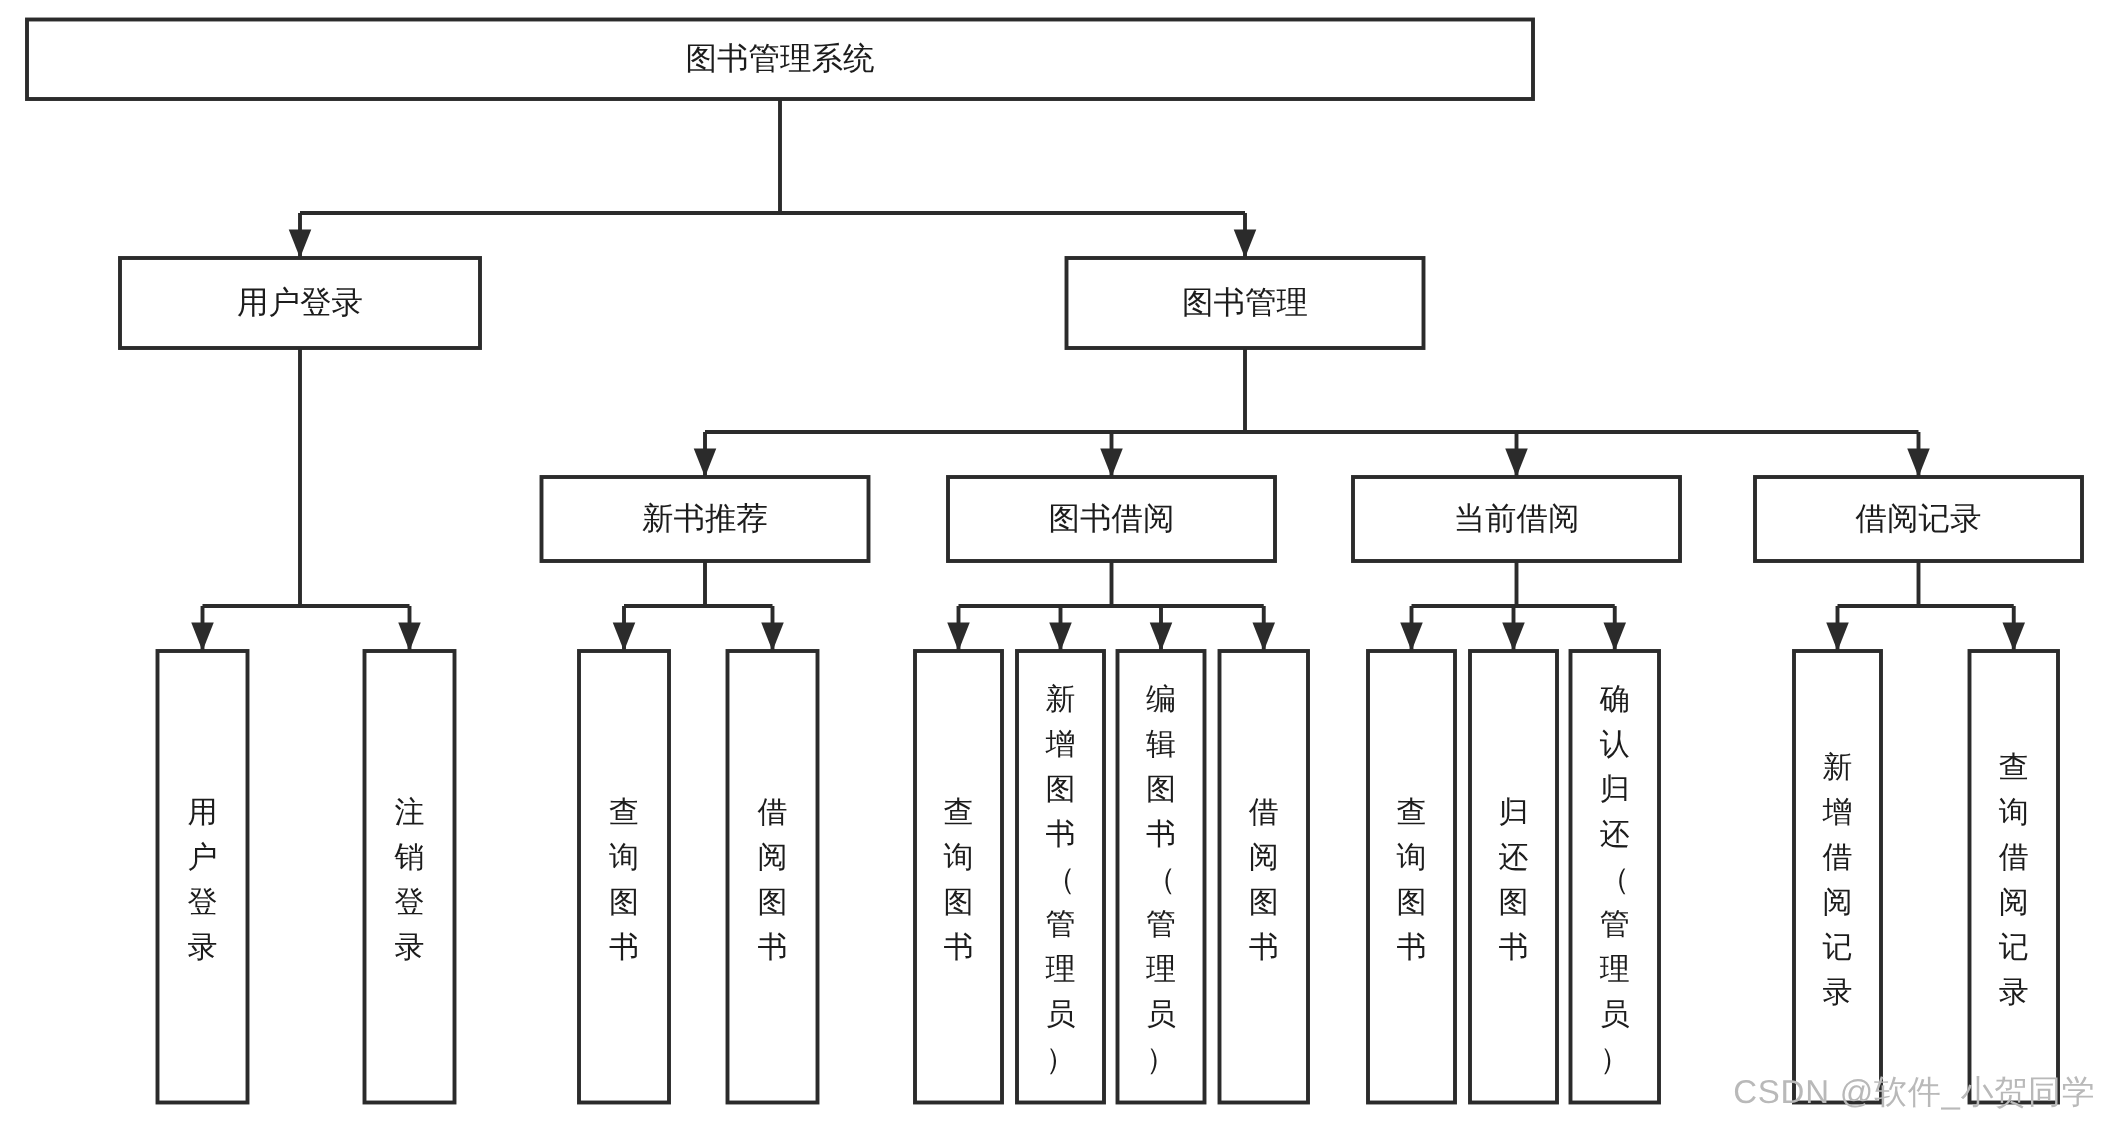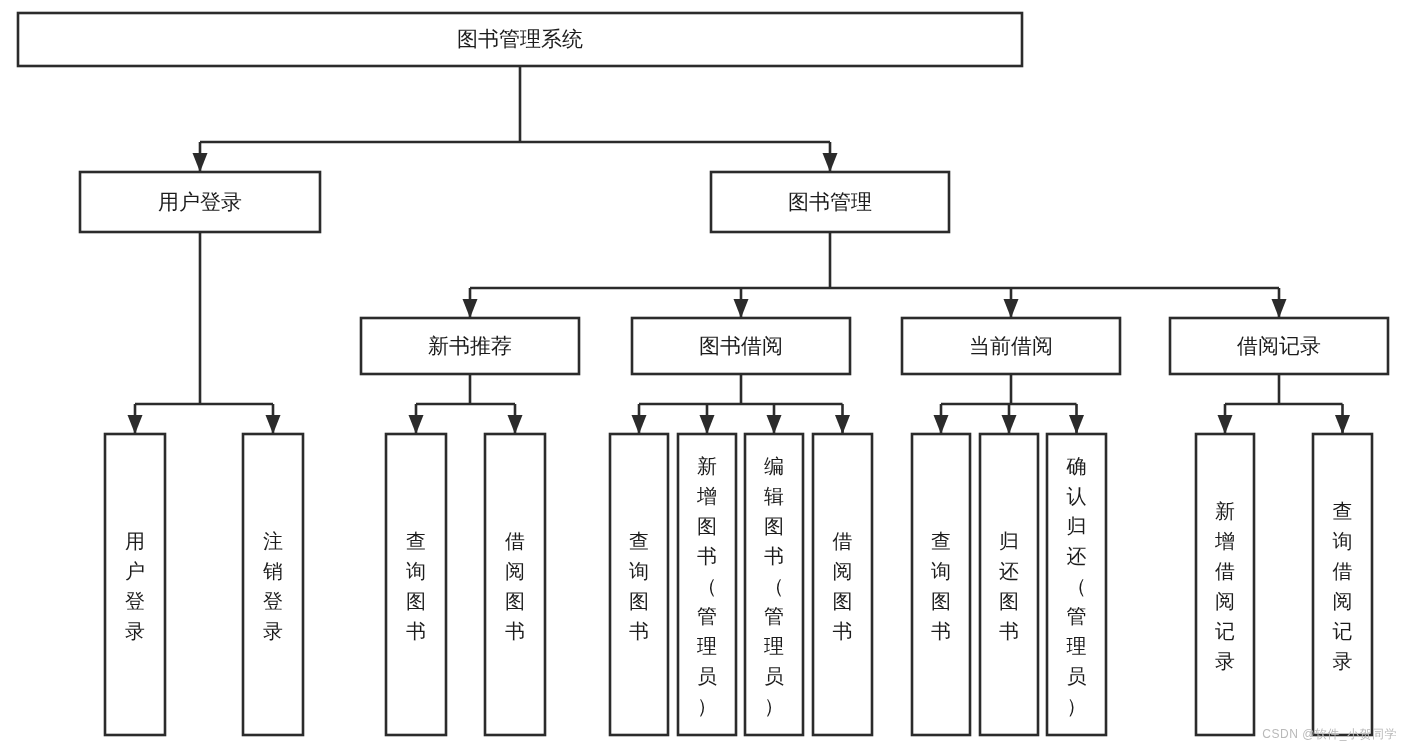--- a/index.html
+++ b/index.html
@@ -52,21 +52,21 @@
     font-family: "Liberation Sans", "DejaVu Sans", sans-serif;
     font-size: 20px;
     fill: #1c1c1c;
     text-anchor: middle;
   }
   .watermark {
     position: absolute;
     right: 8px;
     bottom: 4px;
     font-family: "Liberation Sans", "DejaVu Sans", sans-serif;
-    font-size: 12px;
+    font-size: 22px;
     color: #b9b9b9;
     white-space: nowrap;
     letter-spacing: 0.5px;
     user-select: none;
   }
 </style>
 </head>
 <body>
 
 <div id="chart-root">

